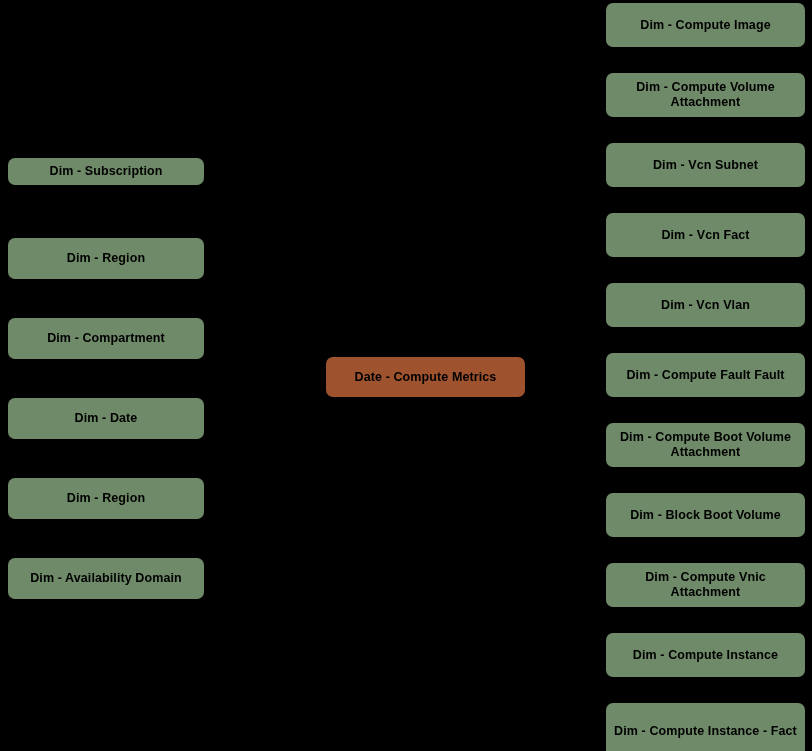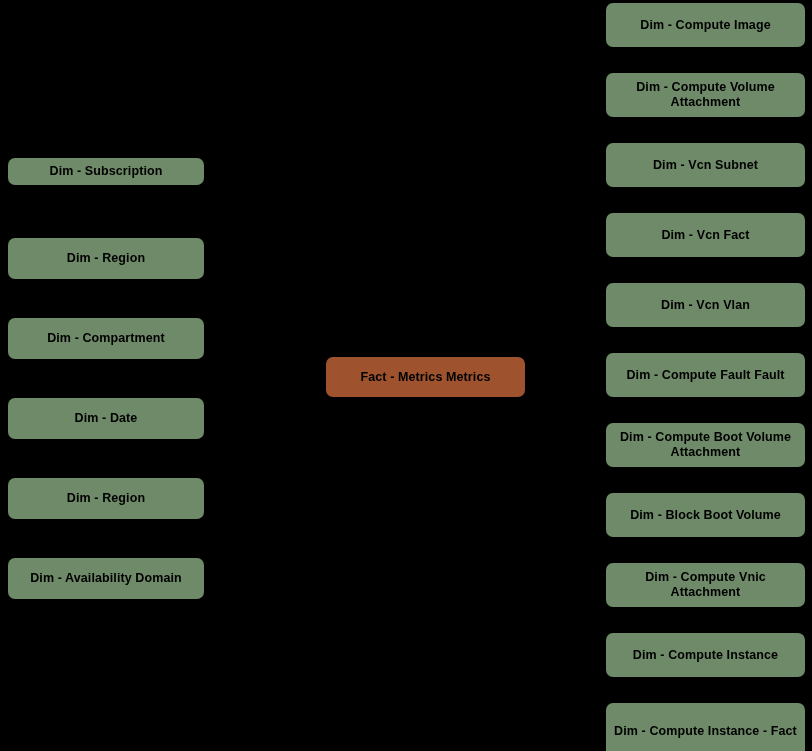--- a/index.html
+++ b/index.html
@@ -70,21 +70,21 @@
       <div class="node dim" style="left: 8px; top: 478px; width: 196px; height: 41px;">
         <span class="node-label">Dim - Region</span>
       </div>
       <div class="node dim" style="left: 8px; top: 558px; width: 196px; height: 41px;">
         <span class="node-label">Dim - Availability Domain</span>
       </div>
     </div>
 
   <div id="fact-layer">
       <div class="node fact" style="left: 326px; top: 357px; width: 199px; height: 40px;">
-        <span class="node-label">Fact - Metrics Metrics</span>
+        <span class="node-label">Date - Compute Metrics</span>
       </div>
       <div class="connector-stub" style="left: 519px; top: 371px; width: 6px; height: 11px;"></div>
     </div>
 
   <div id="right-column">
       <div class="node dim" style="left: 606px; top: 3px; width: 199px; height: 44px;">
         <span class="node-label">Dim - Compute Image</span>
       </div>
       <div class="node dim" style="left: 606px; top: 73px; width: 199px; height: 44px; align-items: center;">
         <span class="node-label">Dim - Compute Volume Attachment</span>

